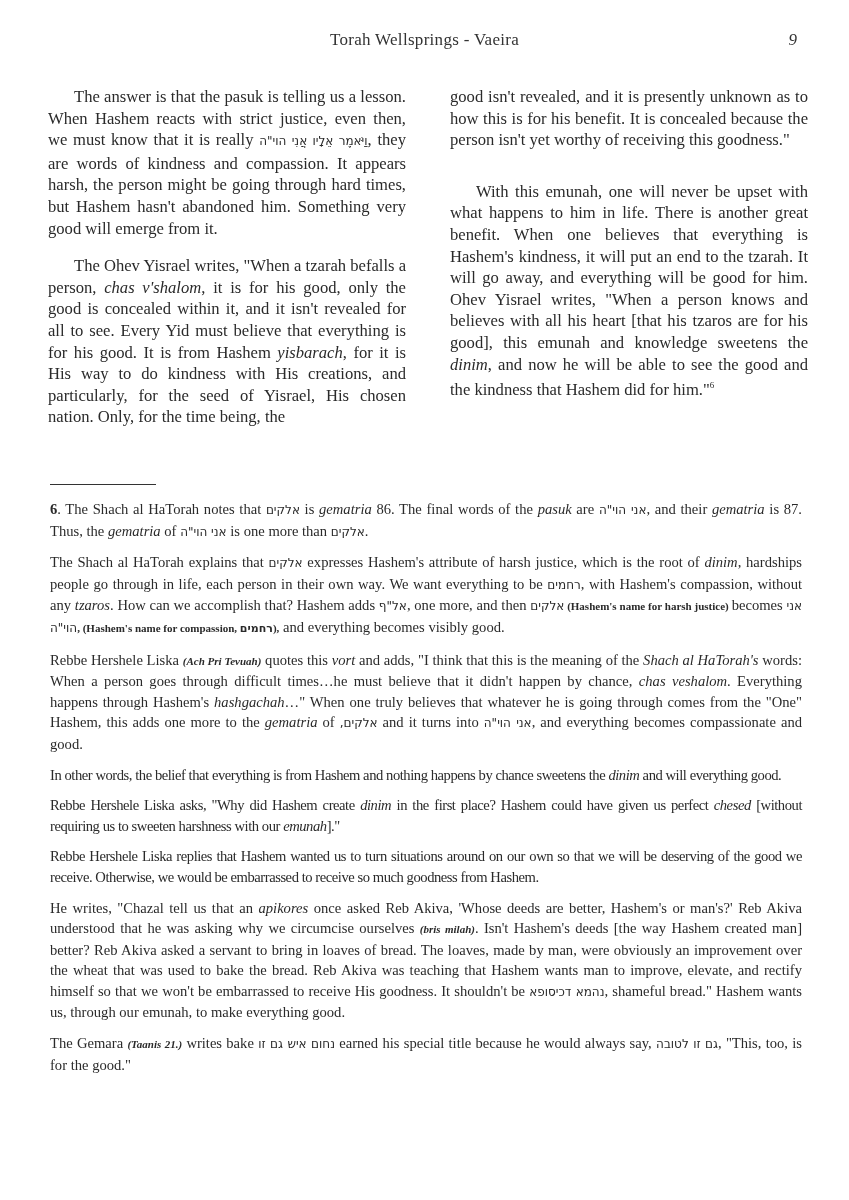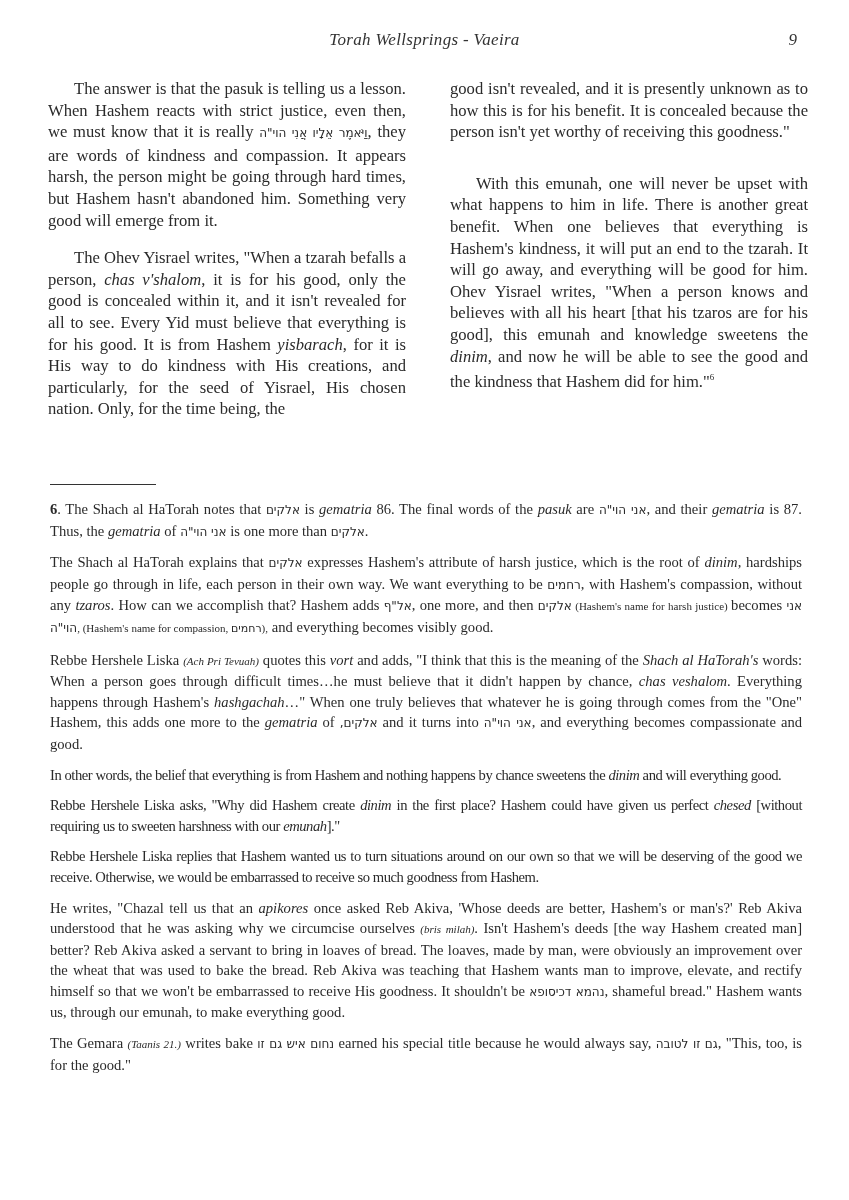--- a/index.html
+++ b/index.html
@@ -6,52 +6,52 @@
   body {
     width: 849px; height: 1200px; position: relative; overflow: hidden;
     font-family: "Liberation Serif", "DejaVu Serif", serif;
     color: #2a2a2a;
   }
   .running-header {
     position: absolute; top: 30px; left: 0; width: 849px; height: 24px;
   }
   .running-title {
     position: absolute; left: 0; width: 849px; text-align: center;
-    font-style: italic; font-size: 17px; letter-spacing: 0.3px; color: #333;
+    font-size: 17px; letter-spacing: 0.3px; color: #333;
   }
   .page-number {
     position: absolute; right: 52px; top: 0;
     font-style: italic; font-size: 17px; color: #333;
   }
   .columns {
     position: absolute; top: 70px; left: 48px; width: 760px;
     display: flex; justify-content: space-between;
   }
   .col { width: 358px; }
   .col p {
-    margin: 8px 0 16px 0; font-size: 16.6px; line-height: 21.6px;
+    margin: 16px 0 16px 0; font-size: 16.6px; line-height: 21.6px;
     text-align: justify; text-indent: 26px;
   }
   .col-right p.first { text-indent: 0; }
   .col-right p.gap { margin-top: 30px; }
   .heb { font-family: "DejaVu Sans", sans-serif; font-size: 12px; }
   .sup { font-size: 9px; vertical-align: super; }
   .rule {
     position: absolute; top: 484px; left: 50px; width: 106px; height: 0;
     border-top: 1.2px solid #333;
   }
   .footnotes {
     position: absolute; top: 499px; left: 50px; width: 752px;
   }
   .footnotes p {
     margin: 0 0 10px 0; font-size: 14.6px; line-height: 20.6px;
     text-align: justify;
   }
   .fn-num { font-weight: bold; }
-  .small { font-size: 11px; }
+  .small { font-size: 11px; font-weight: bold; }
   .cond { letter-spacing: -0.45px; }
 </style>
 </head>
 <body>
 
 <div class="running-header">
   <div class="running-title">Torah Wellsprings - Vaeira</div>
   <div class="page-number">9</div>
 </div>
 

